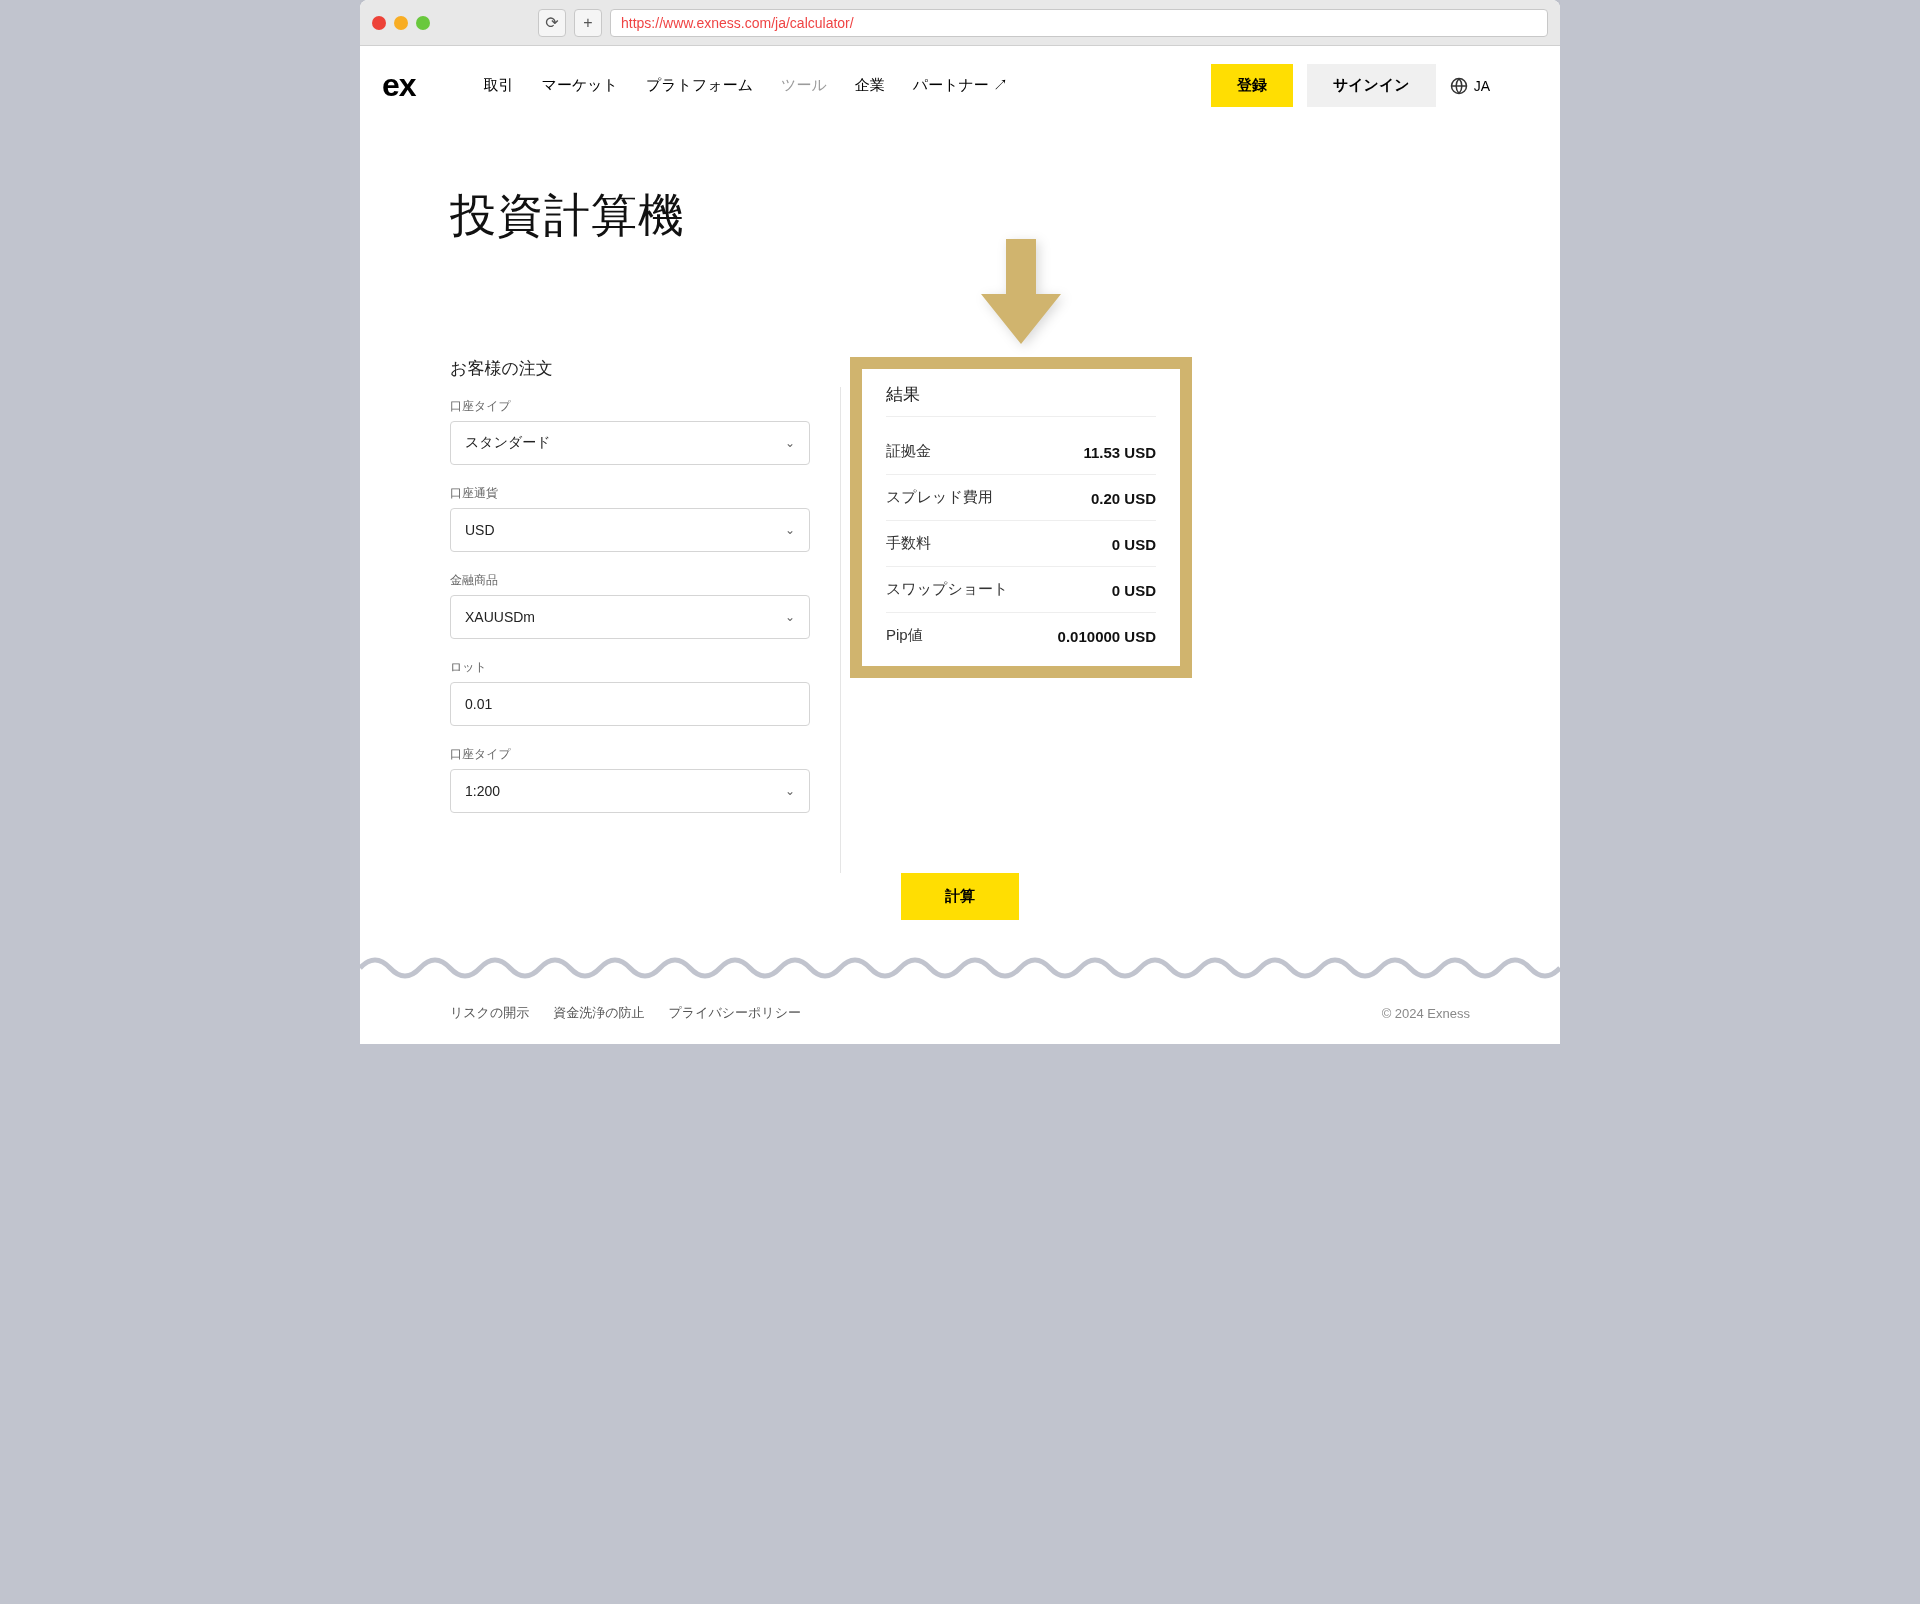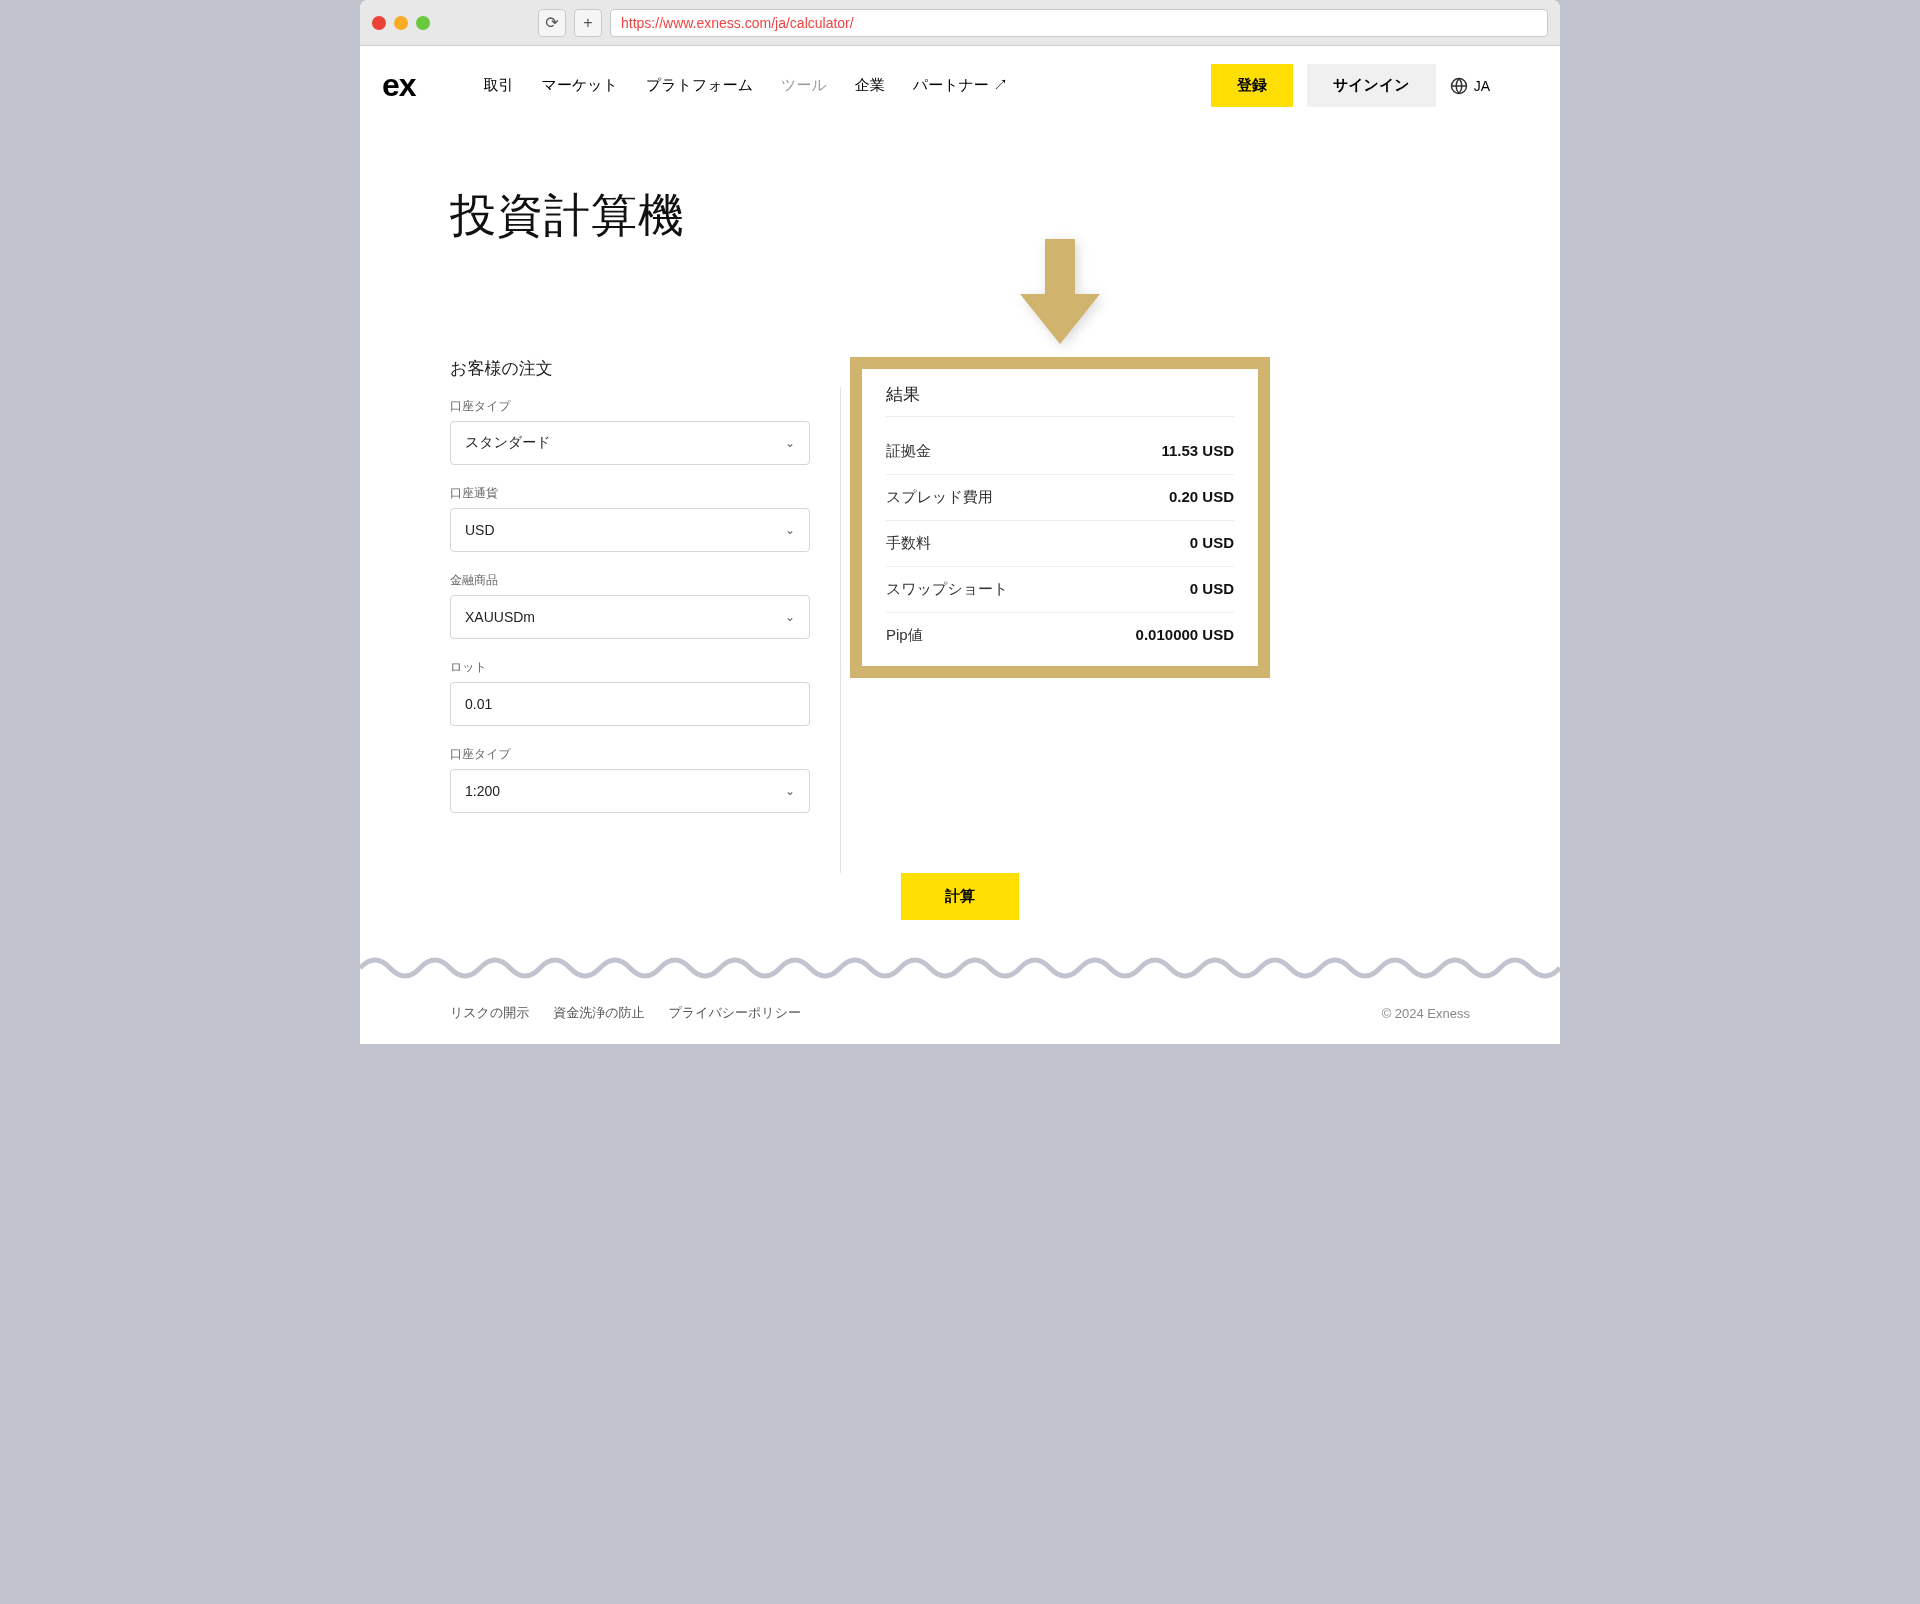--- a/index.html
+++ b/index.html
@@ -107,31 +107,31 @@
 .arrow-highlight {
   position: absolute;
   top: -130px;
   left: 50%;
   transform: translateX(-50%);
 }
 .arrow-svg { filter: drop-shadow(3px 3px 6px rgba(0,0,0,0.15)); }
 
 .results-panel {
   position: relative;
-  width: 420px;
+  width: 342px;
   border: 12px solid #d0b46e;
   background: #fff;
   padding: 14px 24px 8px 24px;
   align-self: flex-start;
 }
 .results-title { font-size: 17px; color: #222; margin-bottom: 12px; padding-bottom: 10px; border-bottom: 1px solid #eee; }
 .result-row {
   display: flex;
   justify-content: space-between;
-  align-items: flex-start;
+  align-items: flex-end;
   padding: 13px 0;
   border-bottom: 1px solid #eee;
   font-size: 15px;
 }
 .result-row:last-child { border-bottom: none; }
 .result-label { color: #333; }
 .result-value { font-weight: 700; color: #111; }
 
 .divider-v {
   position: absolute;

